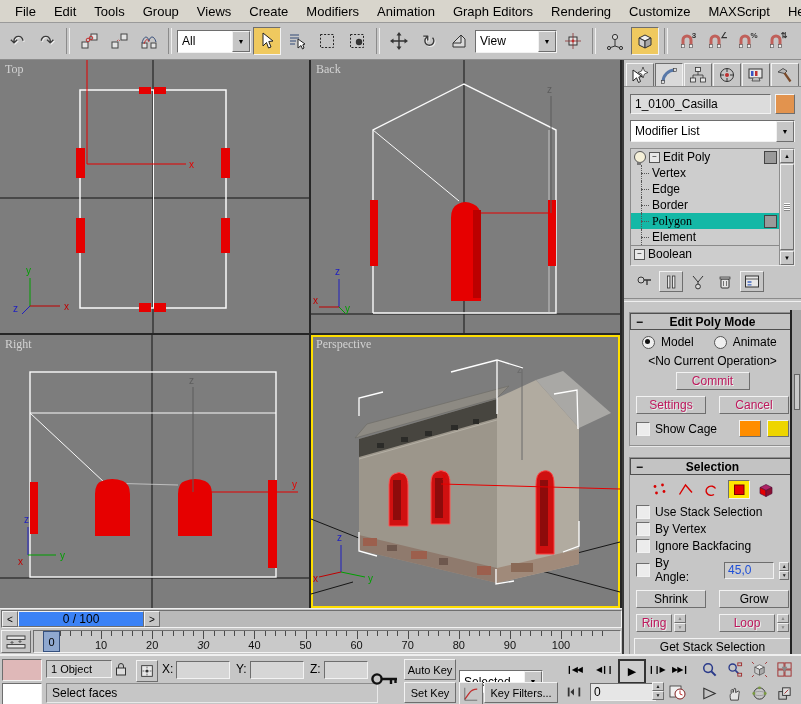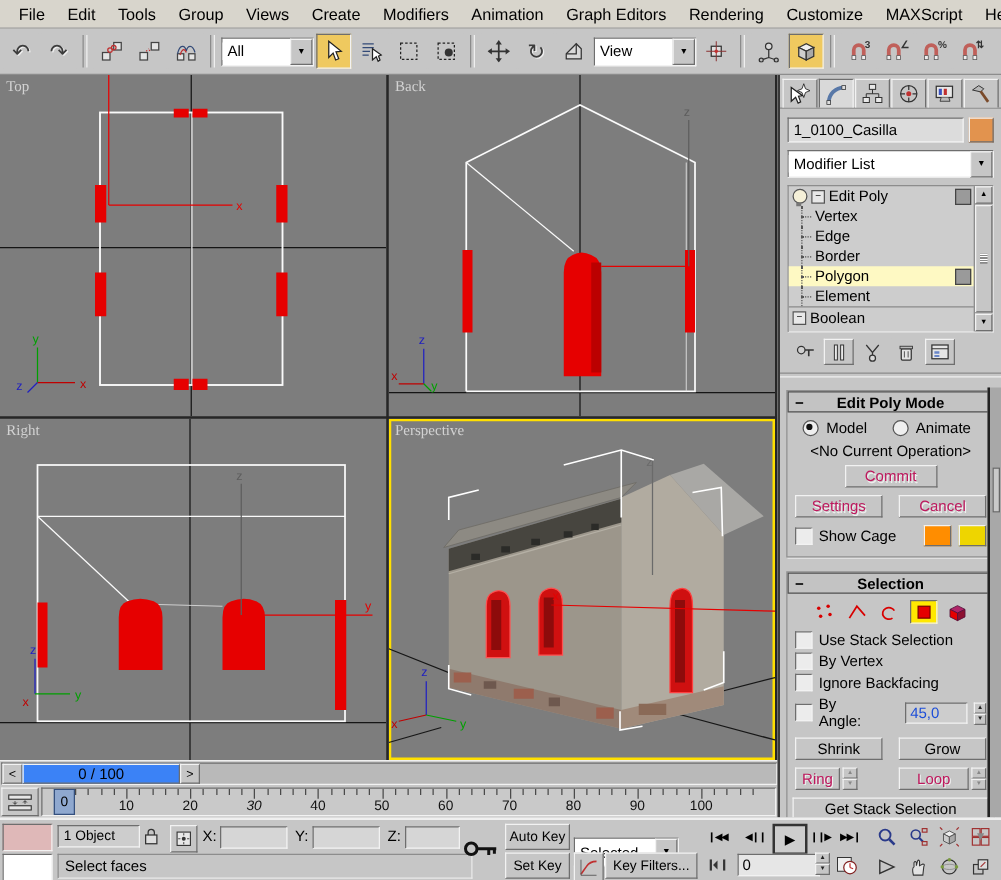--- a/index.html
+++ b/index.html
@@ -50,21 +50,21 @@
   .cptab{width:27px;height:22px;display:flex;align-items:center;justify-content:center;background:#c6c6c6;
          border:1px solid;border-color:#f2f2f2 #6e6e6e #6e6e6e #f2f2f2;border-bottom:none;}
   .cptab.active{background:#d9d9d9;border-color:#6e6e6e #f2f2f2 #f2f2f2 #6e6e6e;}
   .cp-name-row{display:flex;align-items:center;gap:4px;padding:7px 6px 4px 6px;}
   .namefield{flex:1;height:18px;background:#dcdcdc;border:1px solid;border-color:#6e6e6e #f2f2f2 #f2f2f2 #6e6e6e;
              display:flex;align-items:center;padding:0 4px;font-size:12px;}
   .objswatch{width:18px;height:18px;border:1px solid;border-color:#f2f2f2 #6e6e6e #6e6e6e #f2f2f2;}
   .cp-modlist{margin:2px 6px;height:20px;}
   .stackwrap{position:relative;margin:6px 6px 0 6px;height:116px;background:#cdcdcd;border:1px solid;border-color:#8d8d8d #e8e8e8 #e8e8e8 #8d8d8d;}
   .stack-row{height:16px;display:flex;align-items:center;padding-left:3px;padding-right:16px;position:relative;}
-  .stack-row.sel{background:#fef9c3;}
+  .stack-row.sel{background:#14b8a6;font-family:Liberation Serif, serif;}
   .stack-row .slabel{font-size:12px;white-space:nowrap;}
   .expandbox{width:9px;height:9px;background:#e8e8e8;border:1px solid #555;font-size:8px;line-height:7px;text-align:center;margin-right:3px;}
   .bulb{width:10px;height:10px;border-radius:50%;background:#f5f0d8;border:1px solid #555;margin-right:3px;position:relative;}
   .bulb:after{content:"";position:absolute;left:2px;bottom:-3px;width:4px;height:3px;background:#777;}
   .tree{width:14px;height:16px;position:relative;margin-left:4px;}
   .tree:before{content:"";position:absolute;left:3px;top:0;bottom:0;border-left:1px dotted #555;}
   .tree:after{content:"";position:absolute;left:3px;top:8px;width:8px;border-top:1px dotted #555;}
   .sswatch{position:absolute;right:17px;top:2px;width:11px;height:11px;background:#9a9a9a;border:1px solid #444;}
   .stackscroll{position:absolute;right:0;top:0;bottom:0;width:14px;background:#b3b3b3;border-left:1px solid #8d8d8d;display:flex;flex-direction:column;}
   .sarrow{height:12px;display:flex;align-items:center;justify-content:center;font-size:6px;background:#c6c6c6;border:1px solid;border-color:#f2f2f2 #6e6e6e #6e6e6e #f2f2f2;}

